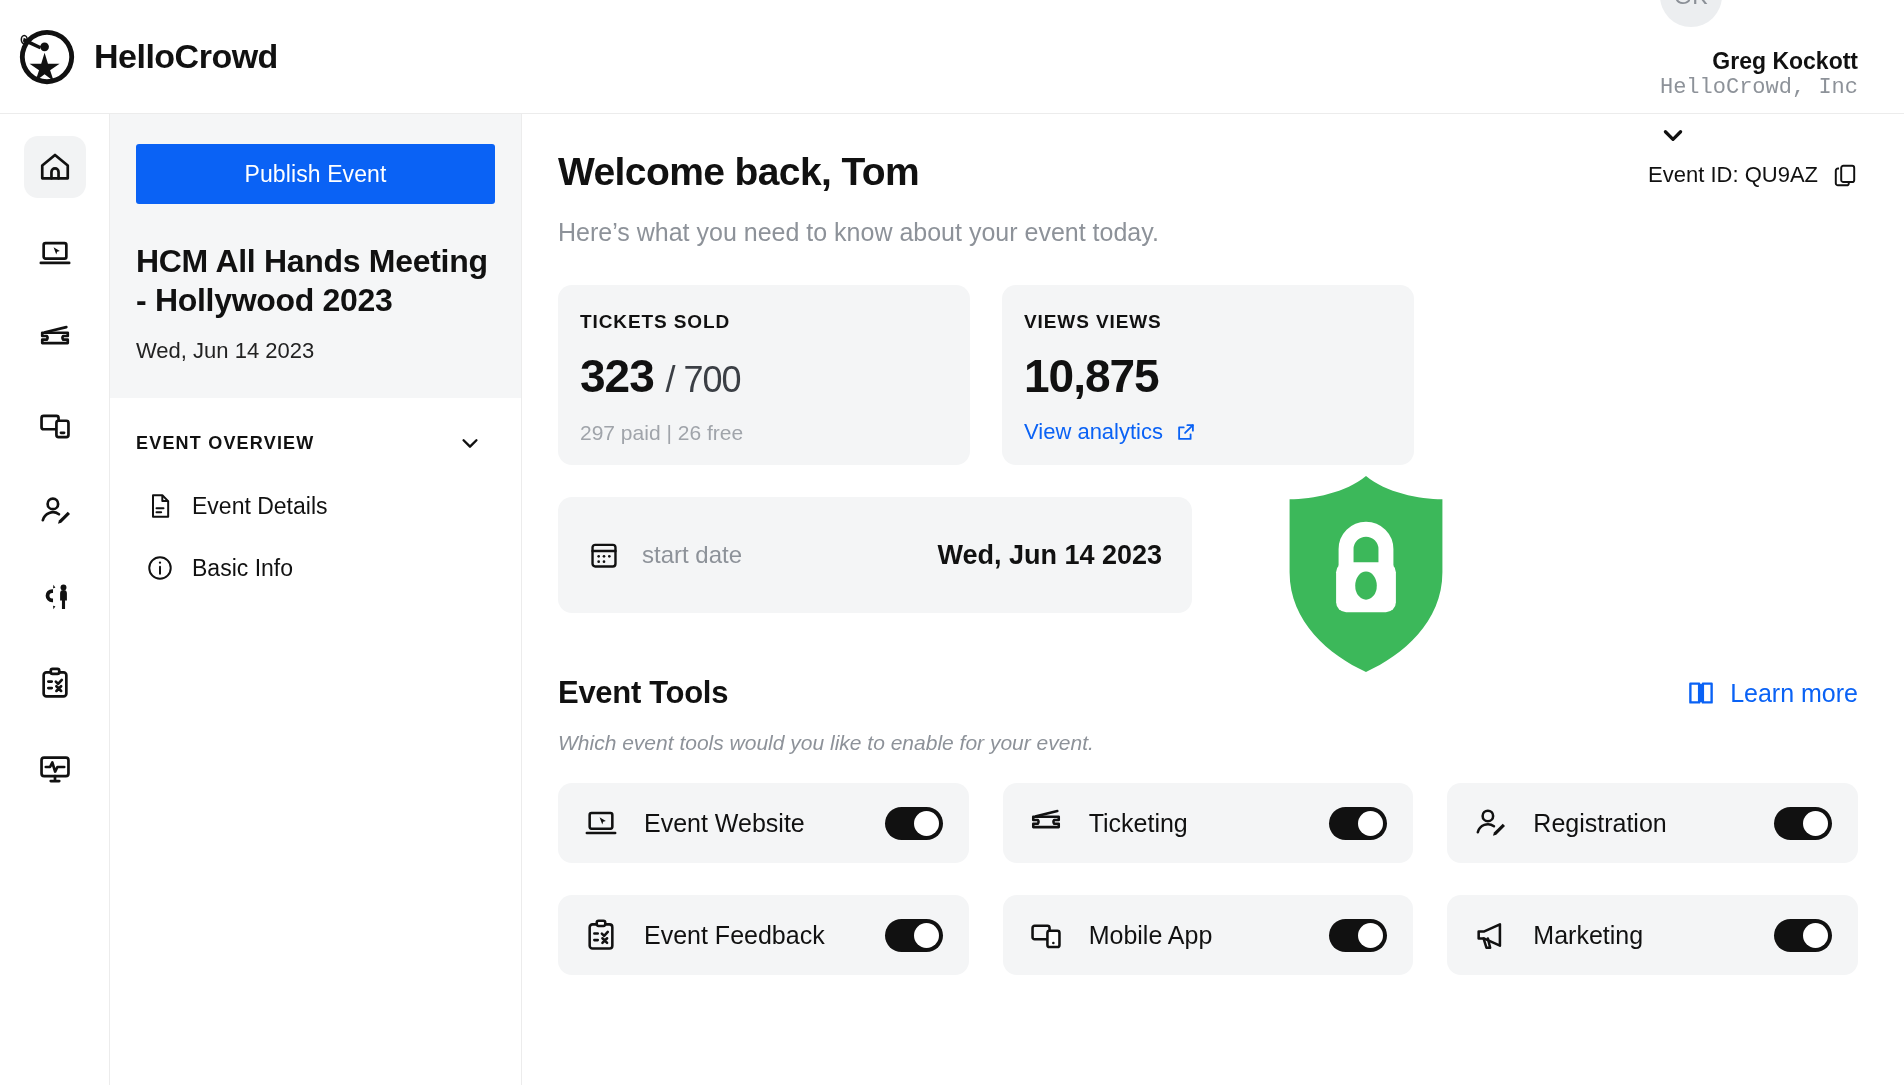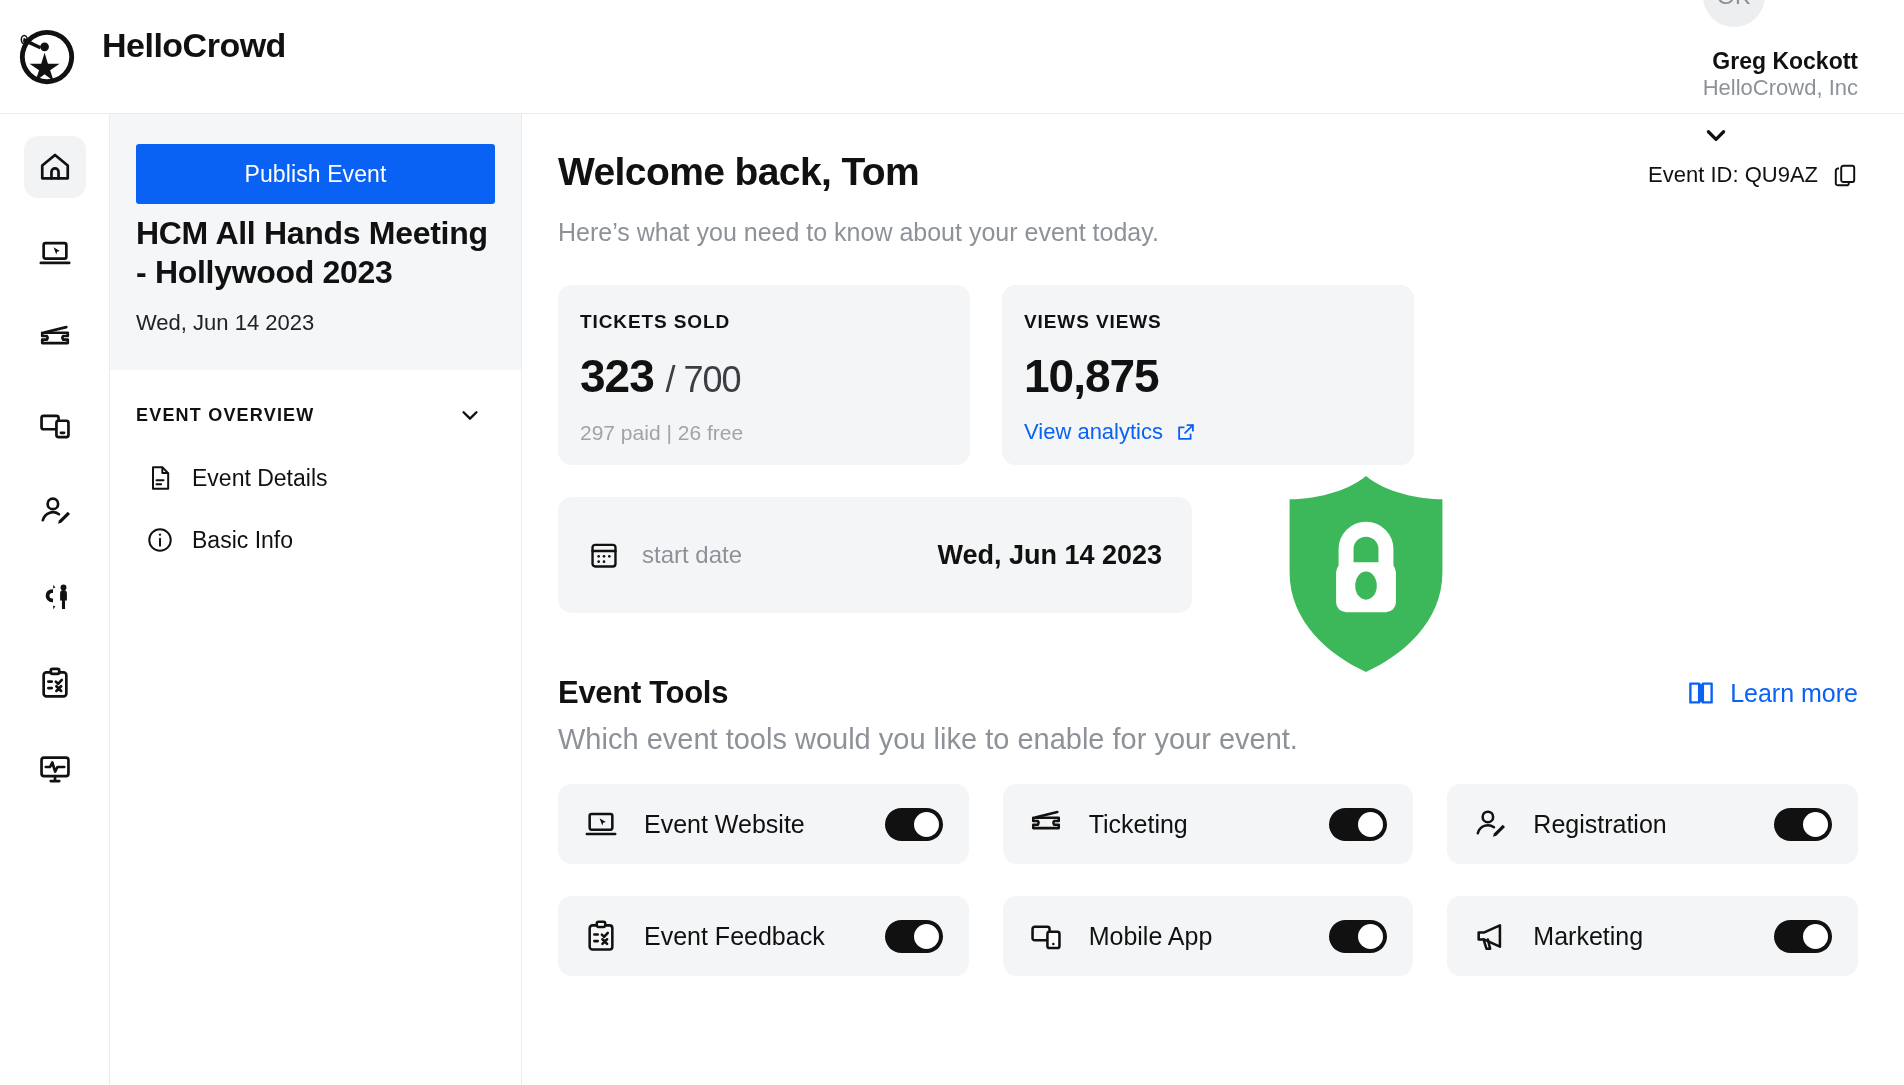--- a/index.html
+++ b/index.html
@@ -11,34 +11,34 @@
   }
   .app { width: 1904px; height: 1085px; display: flex; flex-direction: column; }
 
   
   .topbar {
     height: 114px; flex: 0 0 114px;
     display: flex; align-items: center; justify-content: space-between;
     padding: 0 46px 0 16px;
     background: #fff; border-bottom: 1px solid #ececec;
   }
-  .brand { display: flex; gap: 24px; }
+  .brand { display: flex; align-items: center; gap: 16px; }
   .brand-logo { width: 62px; height: 62px; display: block; }
   .brand-name { font-size: 34px; font-weight: 700; letter-spacing: -0.5px; color: #111; }
 
   .user { display: flex; align-items: flex-start; gap: 20px; flex-direction: column; }
   .avatar {
     width: 62px; height: 62px; border-radius: 50%;
     background: #eceef0; color: #8b9097;
     display: flex; align-items: center; justify-content: center;
     font-size: 23px; letter-spacing: 0.5px;
   }
   .user-text { display: flex; flex-direction: column; align-items: flex-end; line-height: 1.22; }
   .user-name { font-size: 23px; font-weight: 700; color: #111; }
-  .user-org  { font-size: 22px; color: #8d9299; }
+  .user-org  { font-size: 22px; color: #8d9299; font-family: Liberation Mono, monospace; }
   .chev { width: 26px; height: 26px; color: #111; }
 
   
   .body { flex: 1 1 auto; display: flex; min-height: 0; }
 
   
   .rail {
     width: 110px; flex: 0 0 110px;
     border-right: 1px solid #ececec;
     padding-top: 22px;
@@ -54,21 +54,21 @@
 
   
   .sidebar { width: 412px; flex: 0 0 412px; border-right: 1px solid #ececec; background:#fff; }
   .sidebar-head { background: #f5f6f7; padding: 30px 26px 34px 26px; }
   .publish-btn {
     width: 100%; height: 60px; border: none; border-radius: 3px;
     background: #0a62f5; color: #fff; font-size: 23px;
     font-family: inherit; cursor: pointer; letter-spacing: 0.1px;
   }
   .event-title {
-    margin-top: 10px; font-size: 32px; font-weight: 700;
+    margin-top: 38px; font-size: 32px; font-weight: 700;
     line-height: 1.22; color: #111; letter-spacing: -0.3px;
   }
   .event-date { margin-top: 18px; font-size: 22px; color: #222; }
 
   .sidebar-body { padding: 34px 26px 0 26px; }
   .section-row {
     display: flex; align-items: center; justify-content: space-between;
     padding-right: 14px;
   }
   .section-label { font-size: 18px; font-weight: 700; letter-spacing: 1.2px; color: #111; }
@@ -113,21 +113,21 @@
   .lock-shield {
     position: absolute; left: 760px; top: 362px;
     width: 168px; height: 196px; z-index: 5;
   }
 
   .tools { margin-top: 62px; }
   .tools-head { display: flex; align-items: center; justify-content: space-between; }
   .tools-title { font-size: 31px; font-weight: 700; color: #111; letter-spacing: -0.3px; }
   .learn-more { display: inline-flex; align-items: center; gap: 14px; color: #0a62f5; font-size: 25px; cursor: pointer; }
   .learn-more svg { width: 30px; height: 30px; }
-  .tools-sub { margin-top: 12px; font-size: 29px; color: #8d9299; }
+  .tools-sub { margin-top: 20px; font-size: 21px; color: #8d9299; font-style: italic; }
   .tools-grid { margin-top: 28px; display: grid; grid-template-columns: repeat(3, 1fr); gap: 32px 34px; }
   .tool-card {
     background: #f4f5f6; border-radius: 14px; height: 80px;
     display: flex; align-items: center; gap: 26px; padding: 0 26px;
   }
   .tool-card > svg { width: 34px; height: 34px; color: #111; flex: 0 0 34px; }
   .tool-name { flex: 1 1 auto; font-size: 25px; color: #111; }
   .toggle {
     width: 58px; height: 33px; border-radius: 17px; background: #111;
     position: relative; flex: 0 0 58px; cursor: pointer;

